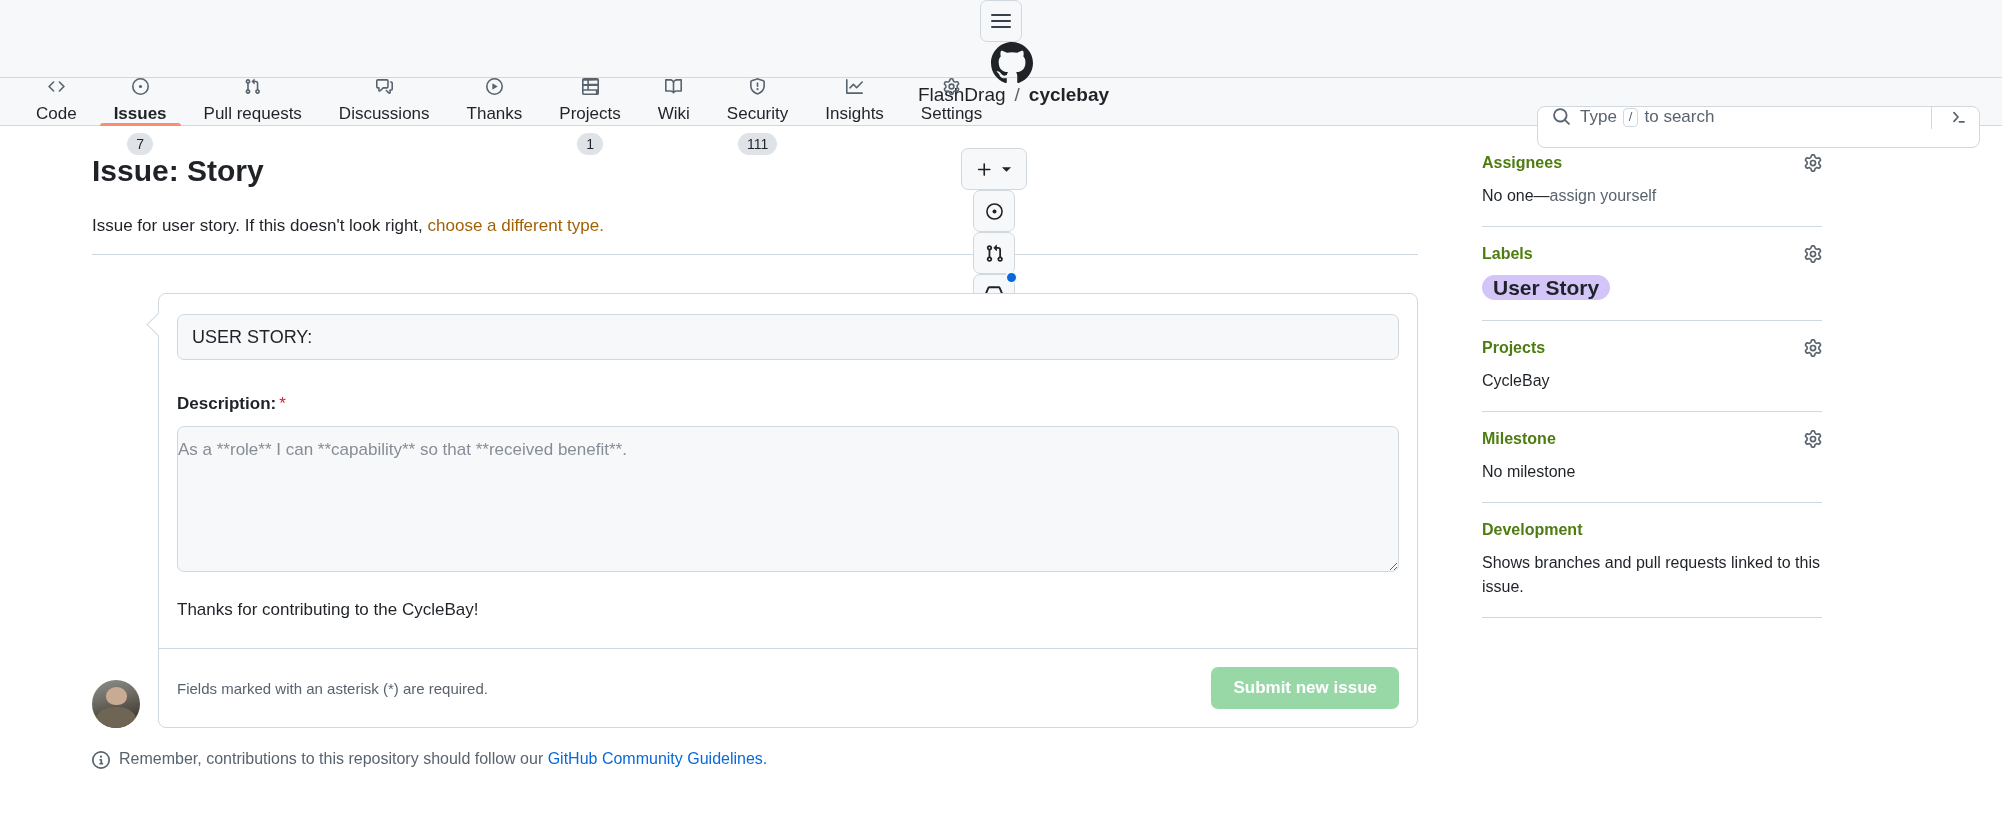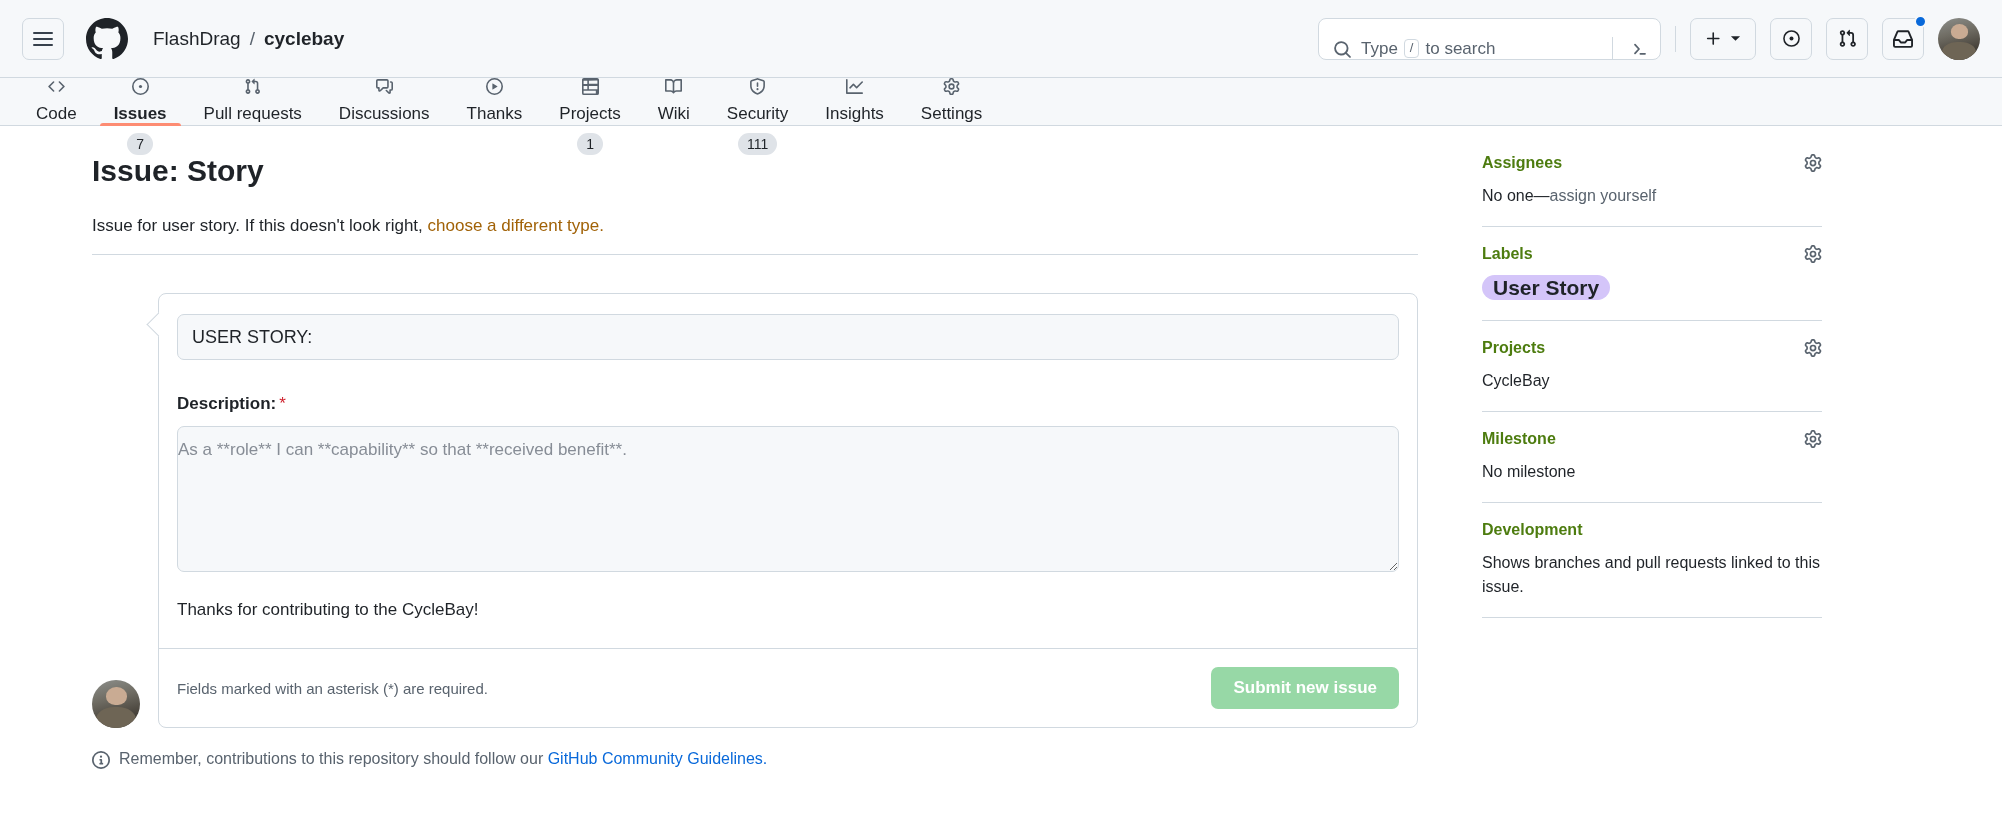--- a/index.html
+++ b/index.html
@@ -14,20 +14,21 @@
 
   
   .header {
     height: 78px;
     background: #f6f8fa;
     border-bottom: 1px solid #d1d9e0;
     display: flex;
     align-items: center;
     padding: 0 22px;
     gap: 0;
+    flex-direction: column;
   }
   .hamburger {
     width: 42px; height: 42px;
     border: 1px solid #d1d9e0;
     border-radius: 7px;
     background: #f6f8fa;
     display: flex; flex-direction: column;
     align-items: center; justify-content: center;
     gap: 4px;
     cursor: pointer;
@@ -43,25 +44,25 @@
     font-size: 19px;
     display: flex; align-items: center; gap: 9px;
     white-space: nowrap;
   }
   .breadcrumb .owner { color: #1f2328; }
   .breadcrumb .sep { color: #59636e; }
   .breadcrumb .repo { font-weight: 700; color: #1f2328; }
 
   .search-wrap { margin-left: auto; display:flex; align-items:center; }
   .search-box {
-    width: 343px; height: 42px;
+    width: 443px; height: 42px;
     border: 1px solid #d1d9e0;
     border-radius: 8px;
     background: #ffffff;
-    display: flex; align-items: flex-end;
+    display: flex; align-items: flex-start;
     padding: 0 10px 0 14px;
     gap: 9px;
     cursor: text;
   }
   .search-box .magnifier { flex: 0 0 auto; display:flex; }
   .search-text {
     font-size: 17px; color: #59636e;
     display: flex; align-items: center; gap: 6px;
     flex: 1 1 auto;
   }

